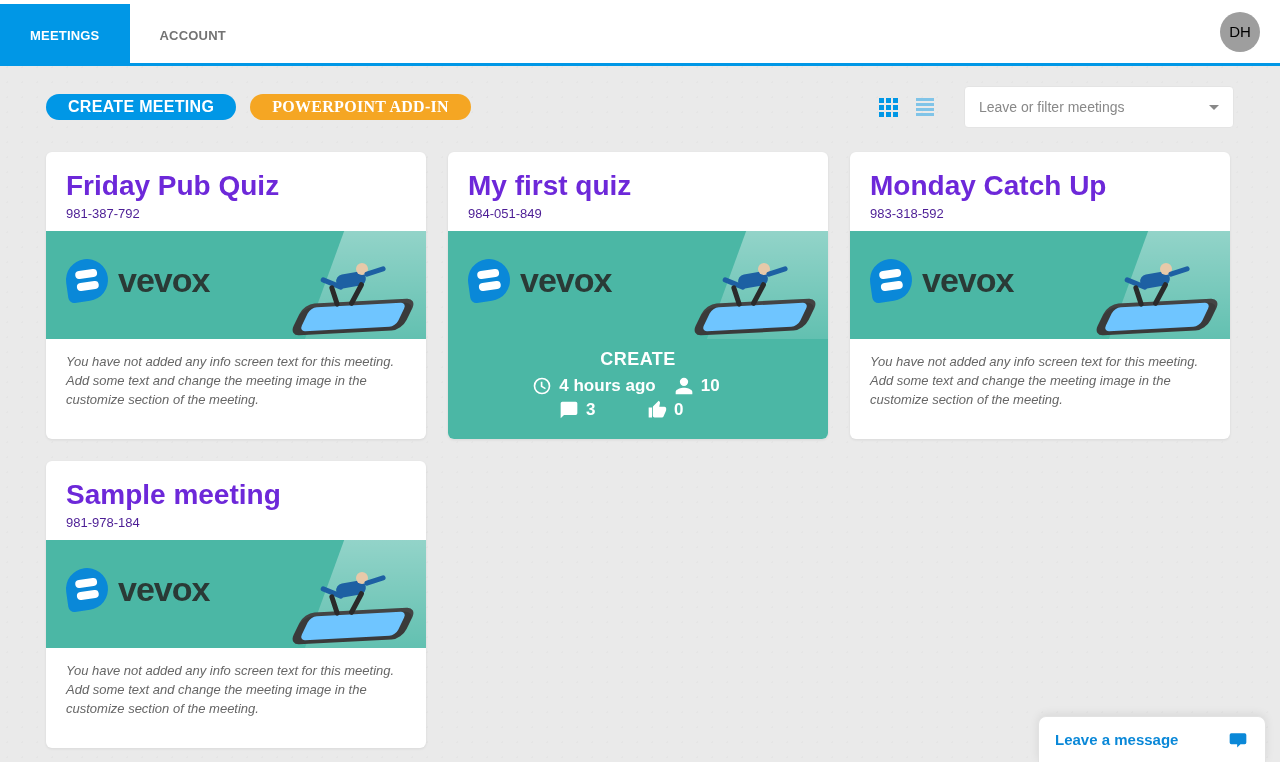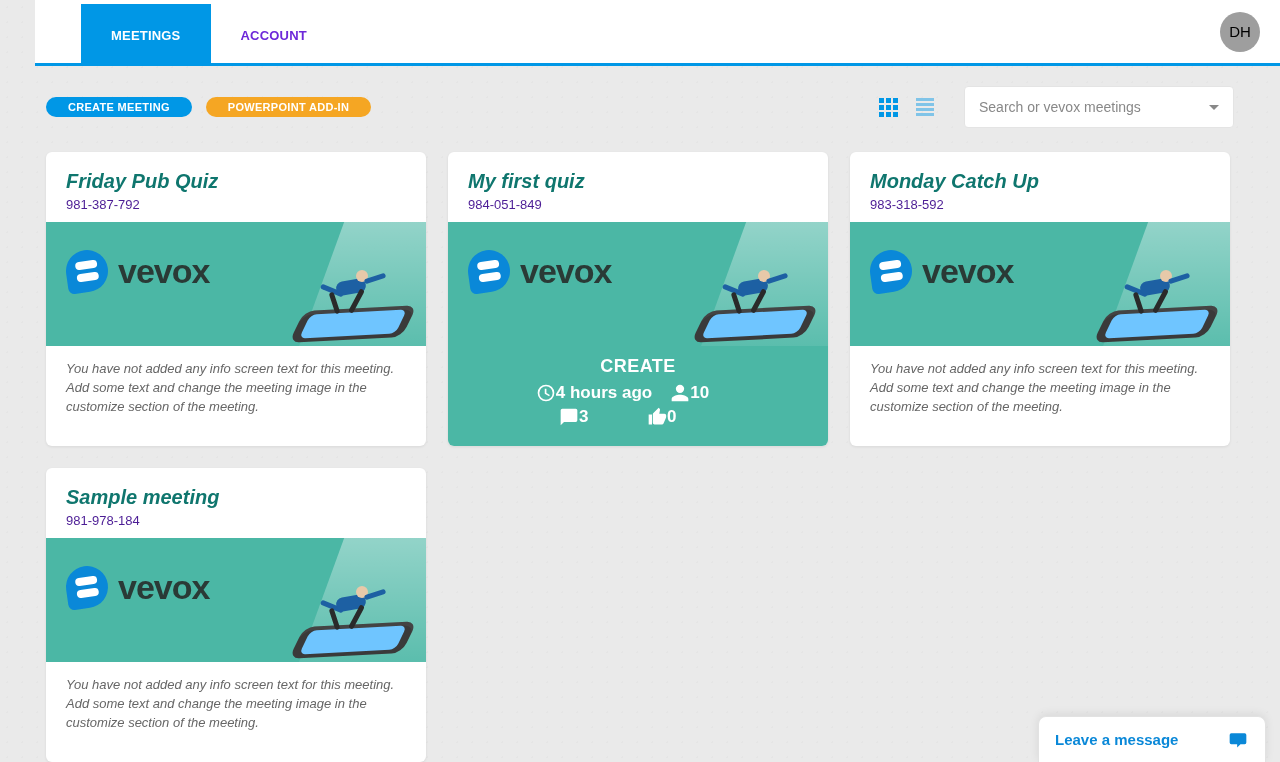--- a/index.html
+++ b/index.html
@@ -12,31 +12,29 @@
     width: 1280px;
     height: 762px;
     position: relative;
     overflow: hidden;
   }
   .topbar {
     background: #fff;
     height: 66px;
     display: flex;
     align-items: flex-end;
-    padding-left: 46px;
     border-bottom: 3px solid #0097e6;
     position: relative;
-    margin-left: 35px;
   }
   .tab {
     font-size: 13px;
     font-weight: 700;
     padding: 24px 30px 20px;
     cursor: pointer;
-    color: #6d28d9;
+    color: #737373;
     letter-spacing: .2px;
   }
   .tab.active {
     background: #0097e6;
     color: #fff;
   }
   .avatar {
     position: absolute;
     right: 20px;
     top: 50%;
@@ -53,29 +51,29 @@
     justify-content: center;
   }
   .toolbar {
     display: flex;
     align-items: center;
     padding: 20px 46px 10px;
   }
   .btn {
     border: none;
     border-radius: 100px;
-    font-size: 11px;
+    font-size: 16px;
     font-weight: 700;
     padding: 4px 22px;
     cursor: pointer;
     color: #fff;
     letter-spacing: .3px;
   }
   .btn.blue { background: #0097e6; margin-right: 14px; }
-  .btn.orange { background: #f5a623; }
+  .btn.orange { background: #f5a623; font-family: Liberation Serif, serif; }
   .toolbar-spacer { flex: 1; }
   .view-toggles { display: flex; align-items: center; gap: 18px; margin-right: 30px; }
   .view-toggle { cursor: pointer; display: flex; }
   .grid9 { display: grid; grid-template-columns: repeat(3, 5px); grid-template-rows: repeat(3, 5px); gap: 2px; }
   .grid9 span { background: #0097e6; }
   .list4 { display: flex; flex-direction: column; gap: 2px; }
   .list4 span { width: 18px; height: 3px; background: #0097e6; opacity: .45; }
   .filter-box {
     width: 270px;
     height: 42px;
@@ -103,24 +101,24 @@
     gap: 22px;
   }
   .card {
     background: #fff;
     border-radius: 6px;
     box-shadow: 0 1px 3px rgba(0,0,0,.08);
     overflow: hidden;
     cursor: pointer;
   }
   .card-hd { padding: 18px 20px 10px; }
-  .card-title { font-size: 20px; font-weight: 700; color: #0f766e; margin-bottom: 4px; font-style: italic; }
+  .card-title { font-size: 28px; font-weight: 700; color: #6d28d9; margin-bottom: 4px; }
   .card-id { font-size: 13px; color: #4c1d95; }
   .card-img {
-    height: 124px;
+    height: 108px;
     background: #4bb7a5;
     position: relative;
     overflow: hidden;
   }
   .spot {
     position: absolute;
     top: -60px;
     left: 240px;
     width: 200px;
     height: 220px;
@@ -249,21 +247,21 @@
   }
   .started-title { font-size: 18px; letter-spacing: .5px; margin-bottom: 6px; }
   .statrow {
     display: flex;
     justify-content: center;
     gap: 18px;
     font-size: 17px;
     align-items: center;
     margin-bottom: 4px;
   }
-  .stat { display: flex; align-items: center; min-width: 70px; justify-content: flex-start; }
+  .stat { display: flex; align-items: center; gap: 7px; min-width: 70px; justify-content: flex-start; }
   .ic { width: 20px; height: 20px; fill: #fff; }
   .chat-widget {
     position: absolute;
     right: 14px;
     bottom: 0;
     width: 228px;
     height: 46px;
     background: #fff;
     border: 1px solid #e2e2e2;
     border-bottom: none;
@@ -314,21 +312,21 @@
     <div class="view-toggle">
       <div class="list4">
           <span></span>
           <span></span>
           <span></span>
           <span></span>
         </div>
     </div>
   </div>
   <div class="filter-box">
-    <span>Search or vevox meetings</span>
+    <span>Leave or filter meetings</span>
     <span class="chev"></span>
   </div>
 </div>
 
 <div class="grid">
 
   <div class="card">
     <div class="card-hd">
       <div class="card-title">Friday Pub Quiz</div>
       <div class="card-id">981-387-792</div>

